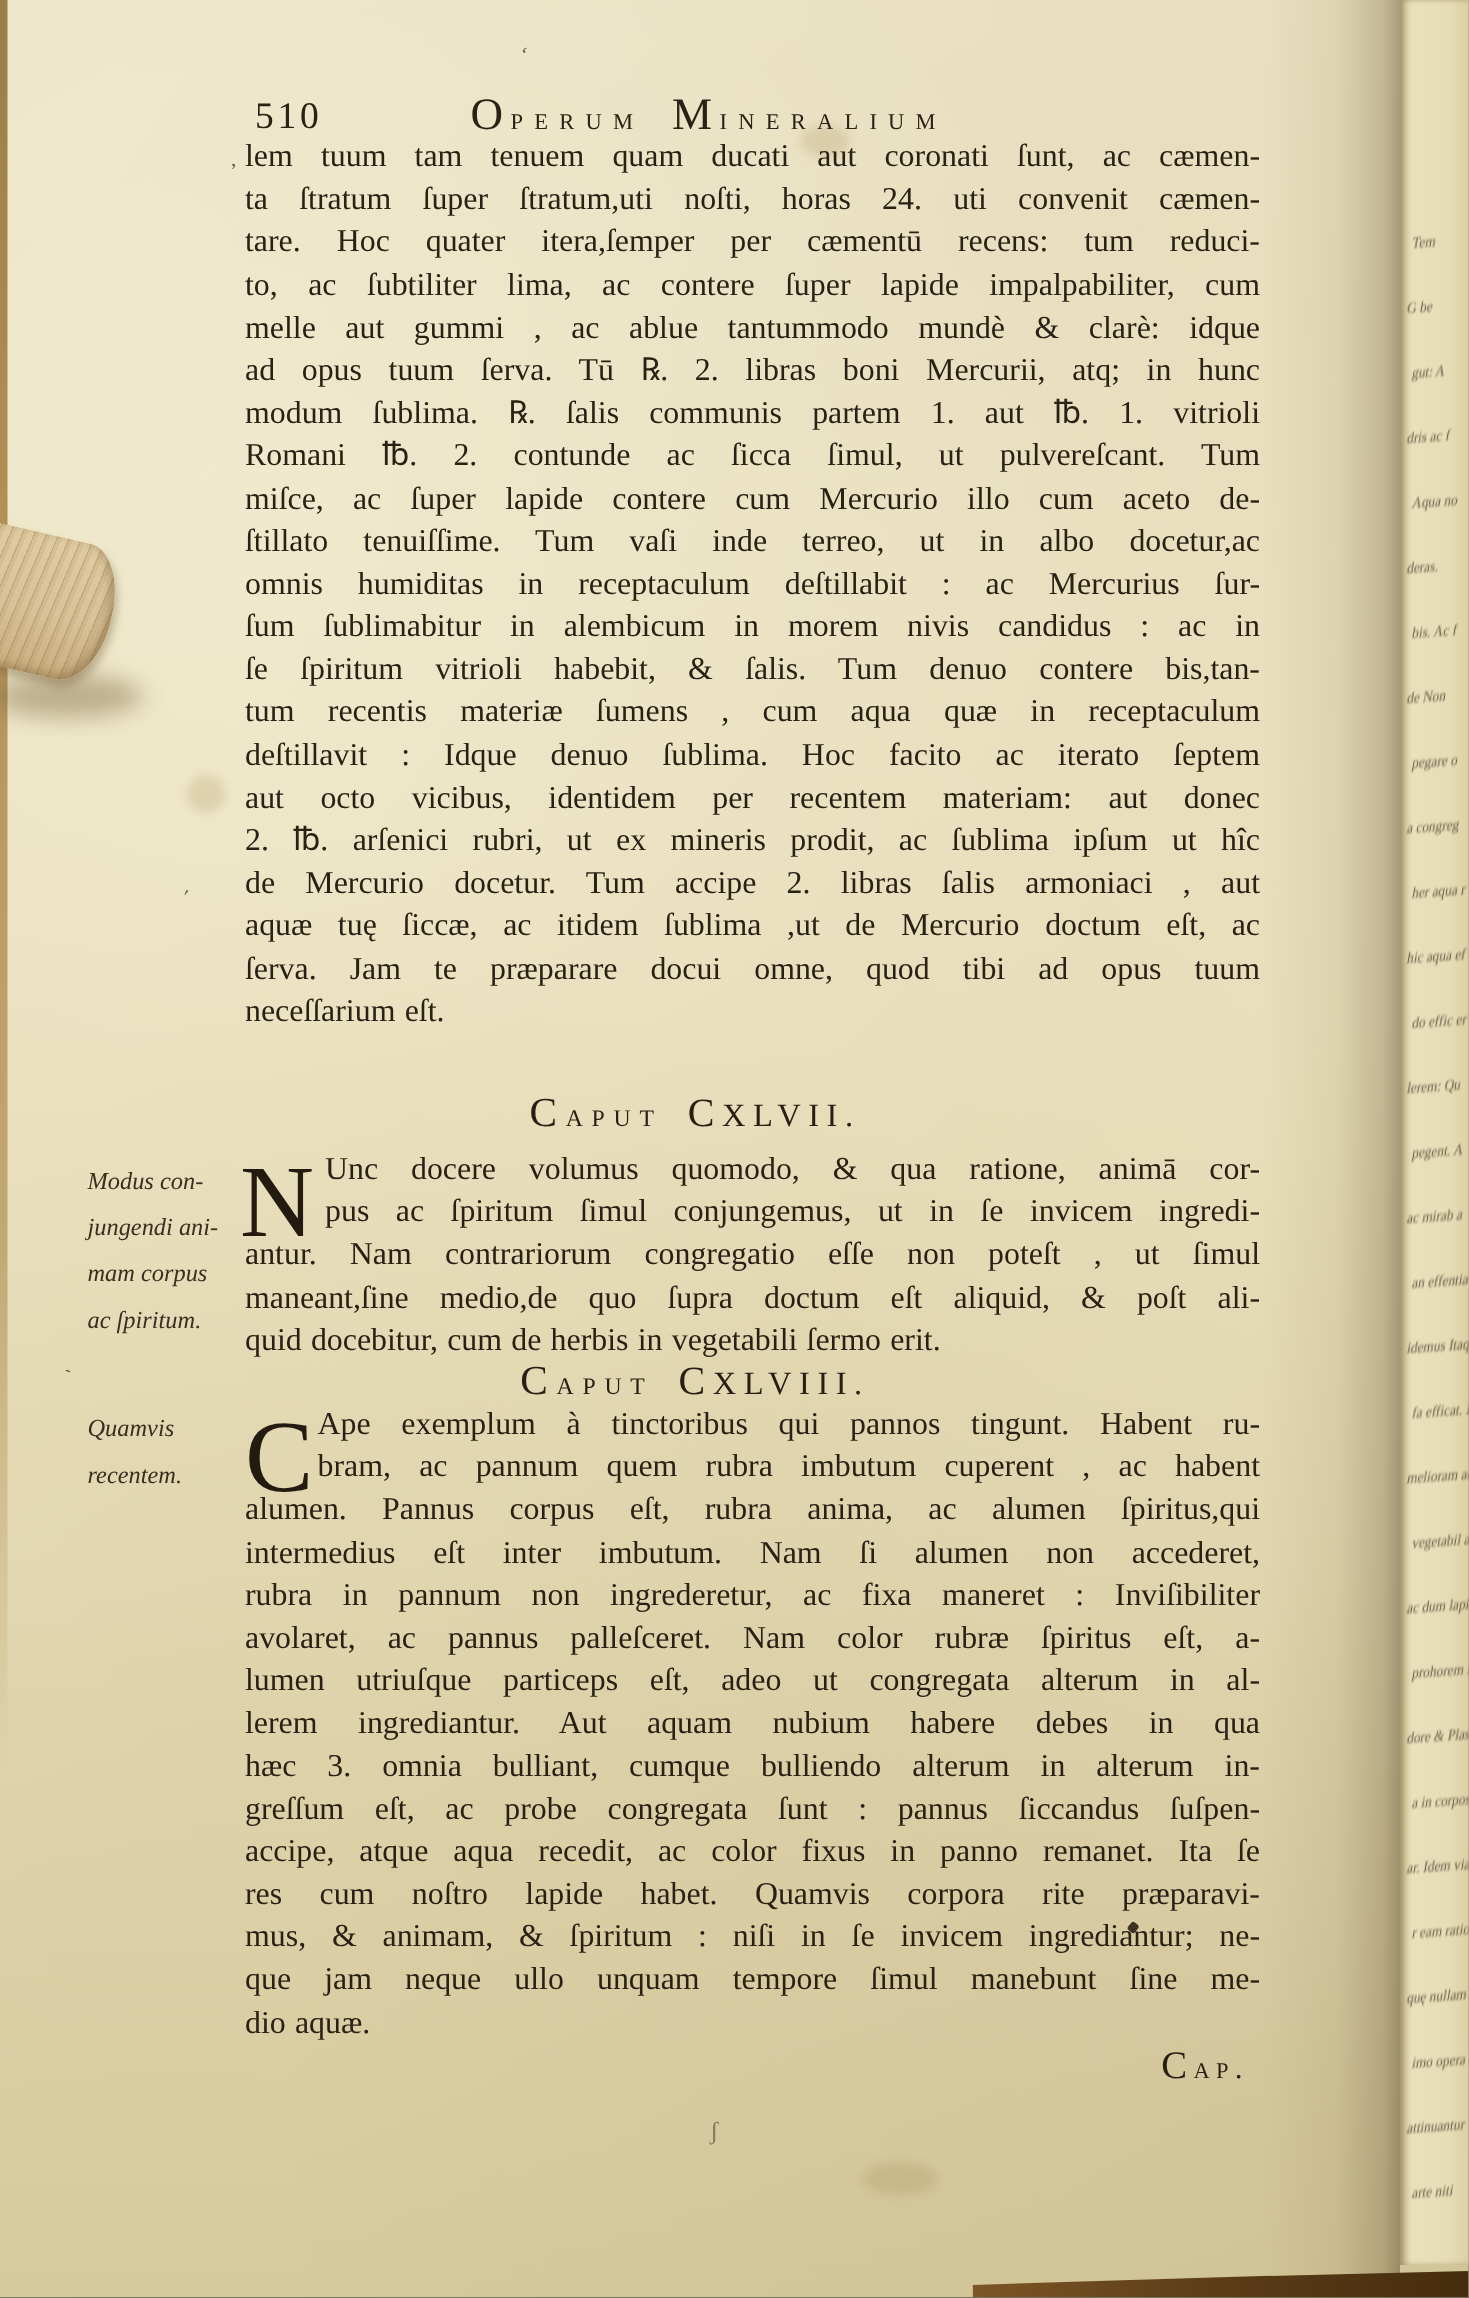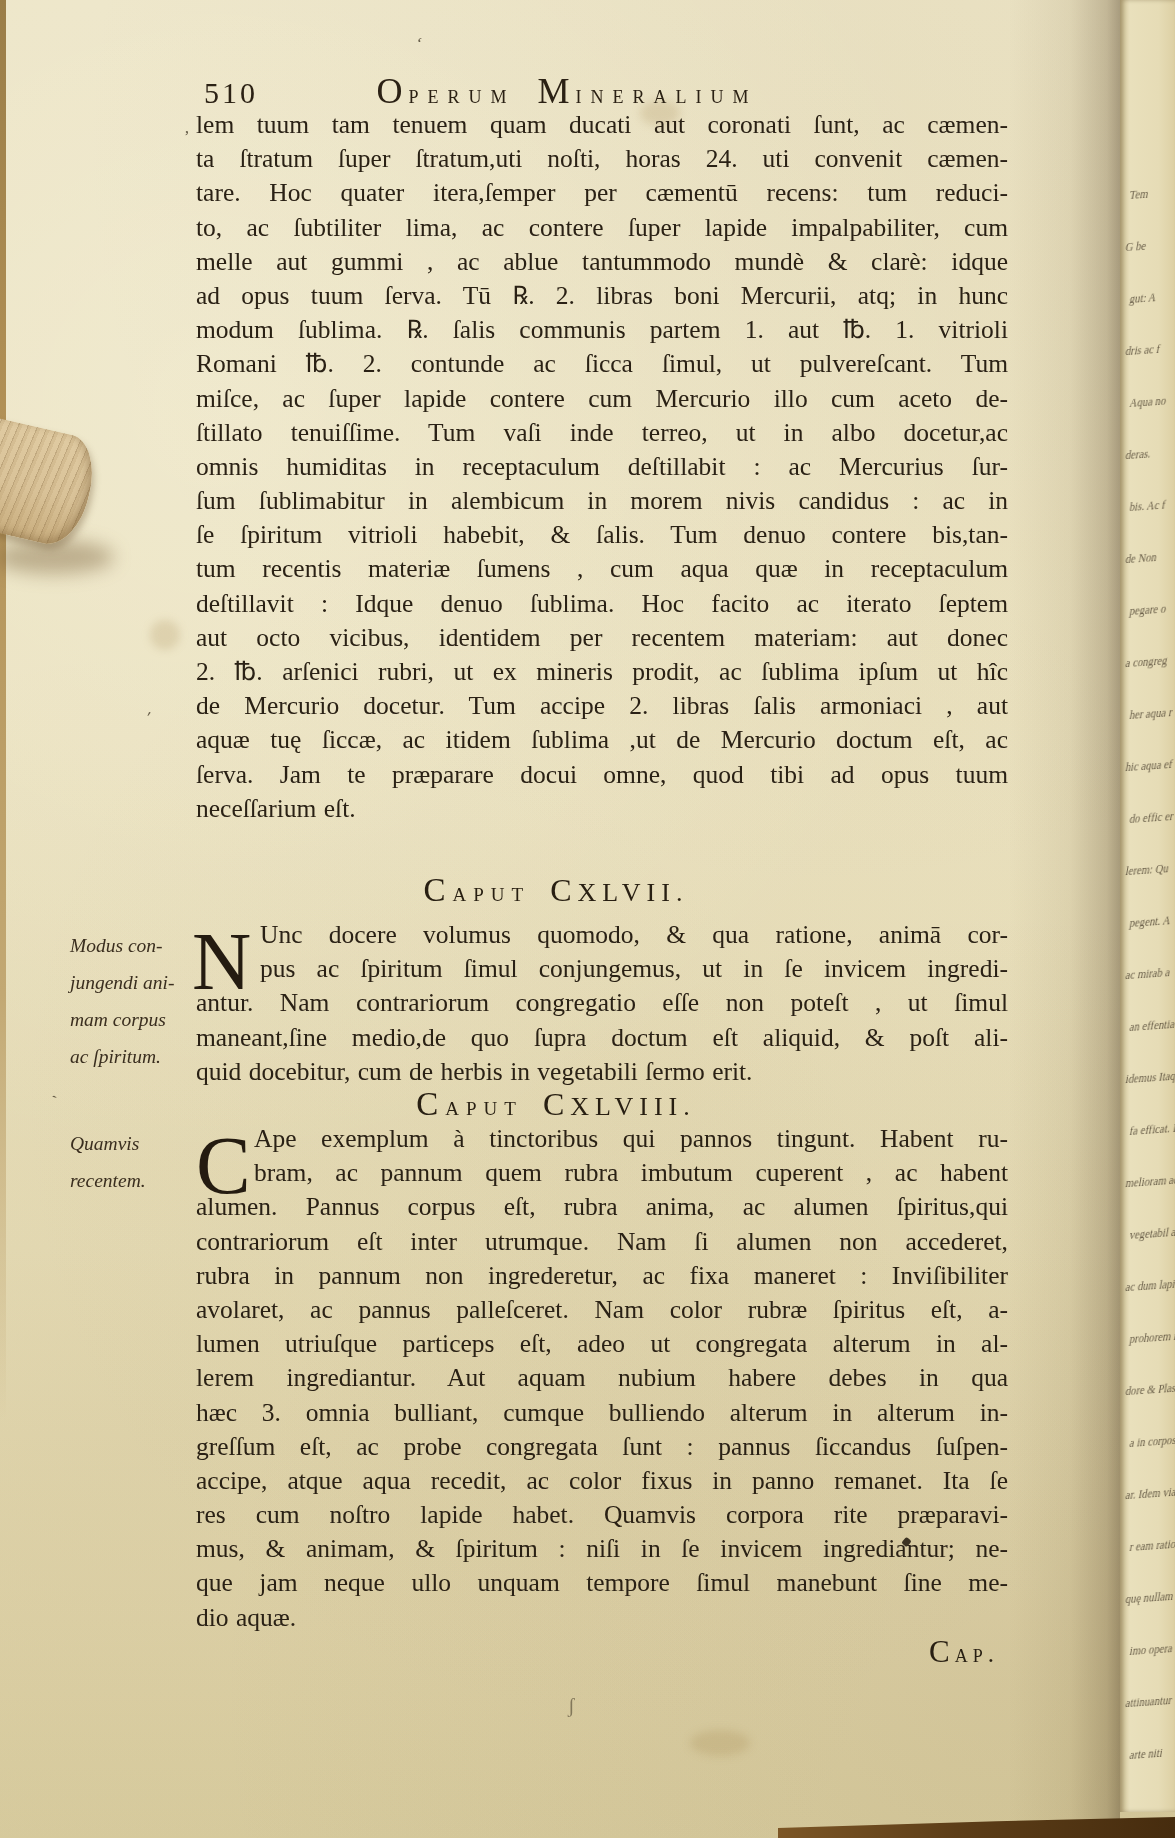--- a/index.html
+++ b/index.html
@@ -154,21 +154,21 @@
 
   <div class="chapter-heading" id="heading2">
     <span class="hword">Caput</span><span class="hnum">CXLVIII.</span>
   </div>
 
   <div class="dropcap" id="dropcap-c">C</div>
   <div class="para" id="para3">
       <div class="line">Ape exemplum à tinctoribus qui pannos tingunt. Habent ru-</div>
       <div class="line">bram, ac pannum quem rubra imbutum cuperent , ac habent</div>
       <div class="line">alumen. Pannus corpus eſt, rubra anima, ac alumen ſpiritus,qui</div>
-      <div class="line">contrariorum eſt inter utrumque. Nam ſi alumen non accederet,</div>
+      <div class="line">intermedius eſt inter imbutum. Nam ſi alumen non accederet,</div>
       <div class="line">rubra in pannum non ingrederetur, ac fixa maneret : Inviſibiliter</div>
       <div class="line">avolaret, ac pannus palleſceret. Nam color rubræ ſpiritus eſt, a-</div>
       <div class="line">lumen utriuſque particeps eſt, adeo ut congregata alterum in al-</div>
       <div class="line">lerem ingrediantur. Aut aquam nubium habere debes in qua</div>
       <div class="line">hæc 3. omnia bulliant, cumque bulliendo alterum in alterum in-</div>
       <div class="line">greſſum eſt, ac probe congregata ſunt : pannus ſiccandus ſuſpen-</div>
       <div class="line">accipe, atque aqua recedit, ac color fixus in panno remanet. Ita ſe</div>
       <div class="line">res cum noſtro lapide habet. Quamvis corpora rite præparavi-</div>
       <div class="line">mus, &amp; animam, &amp; ſpiritum : niſi in ſe invicem ingrediantur; ne-</div>
       <div class="line">que jam neque ullo unquam tempore ſimul manebunt ſine me-</div>

